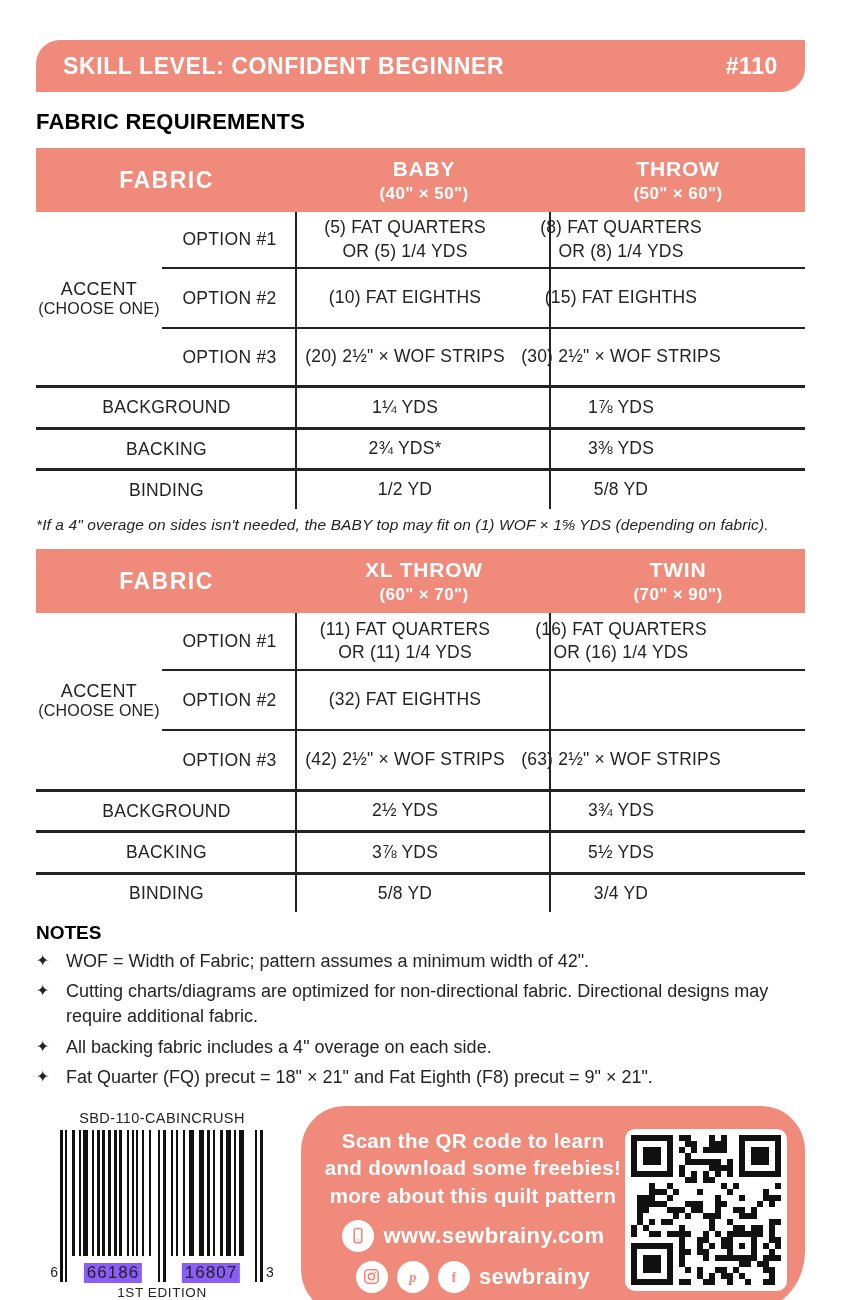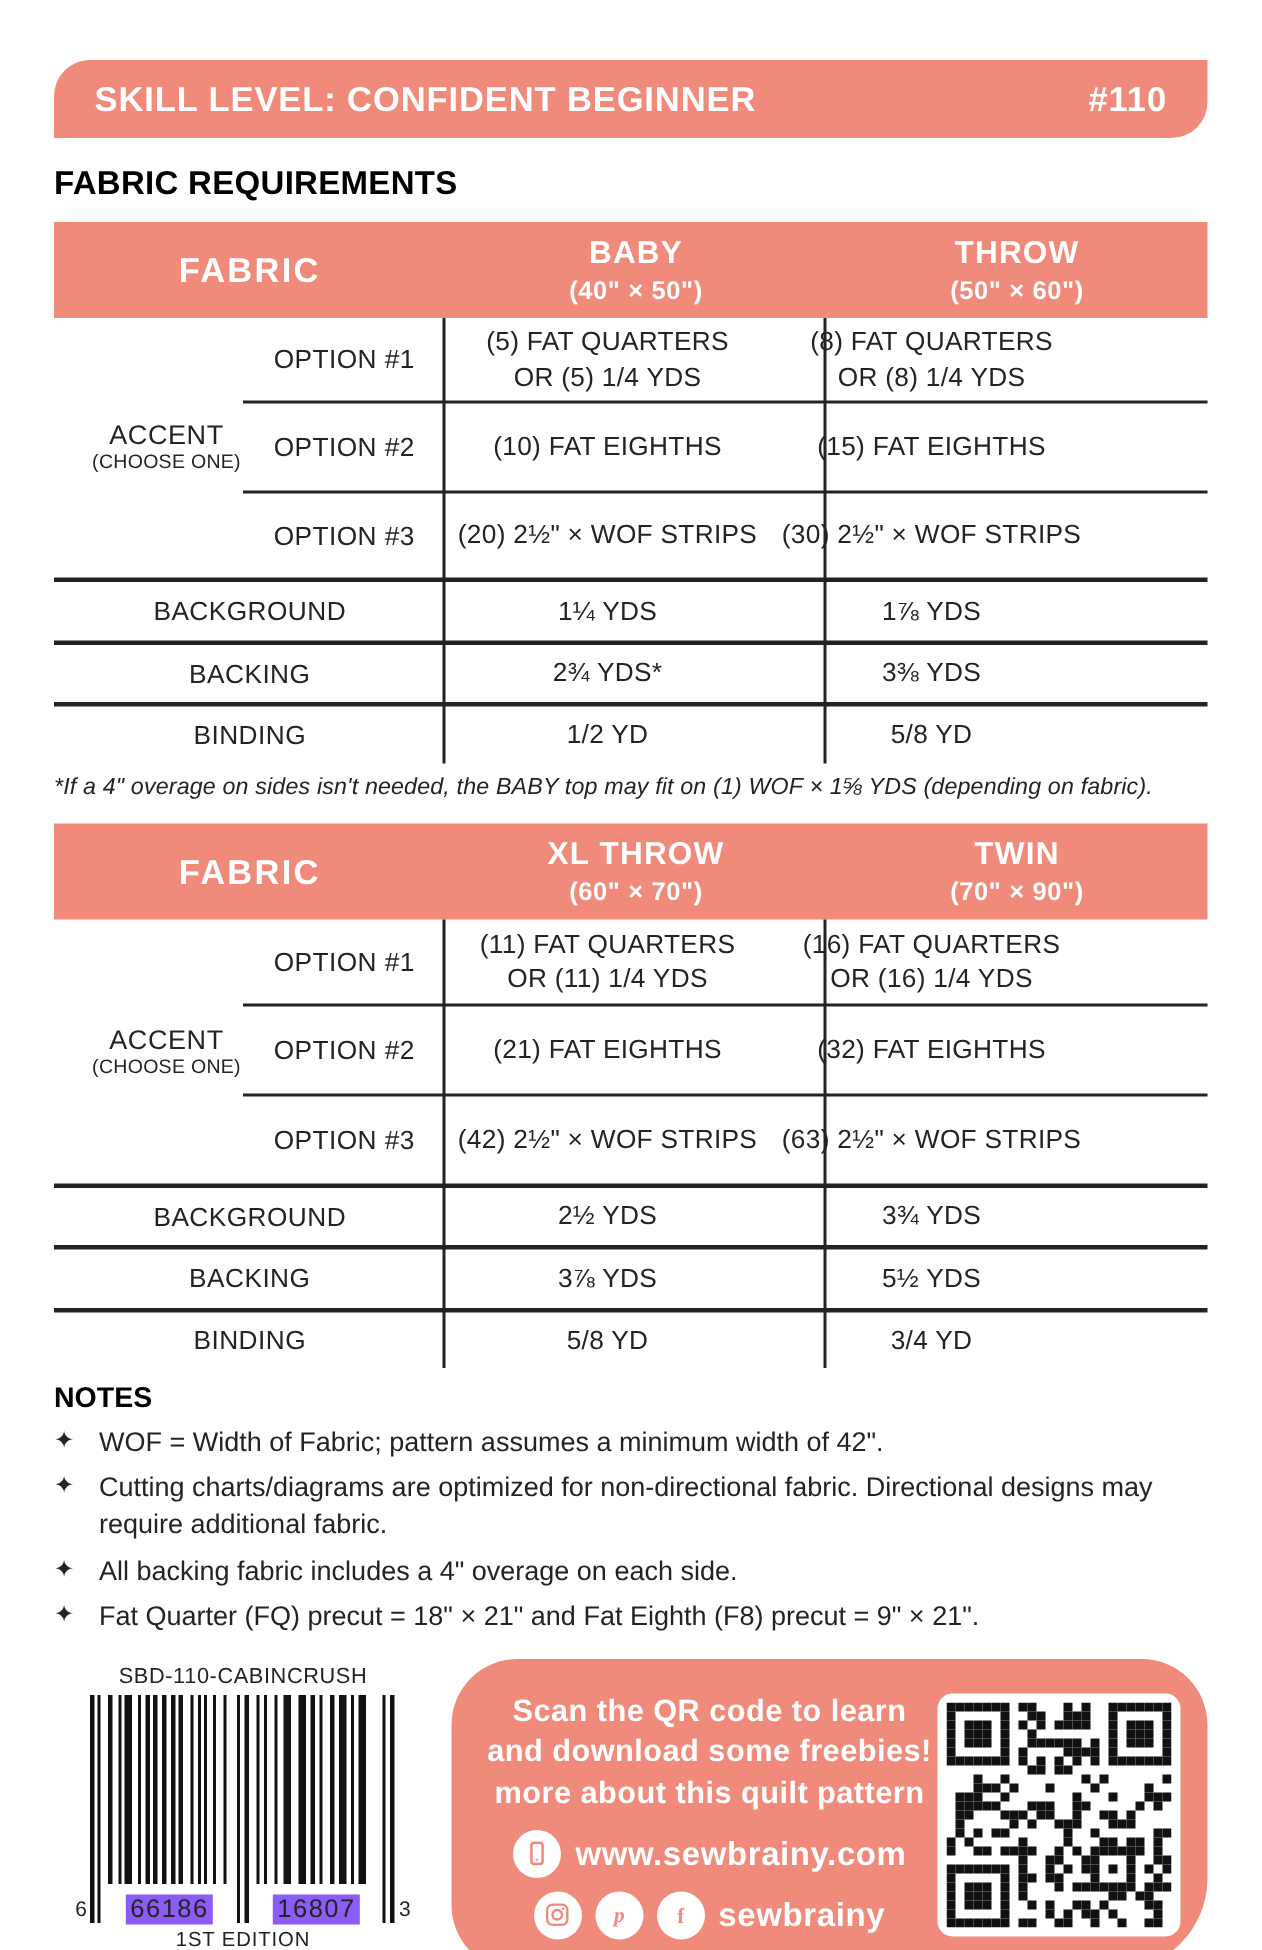--- a/index.html
+++ b/index.html
@@ -30,24 +30,24 @@
   .tbody{position:relative;font-size:17.5px;}
   .vline{position:absolute;top:0;bottom:0;width:2px;background:var(--ink);}
   .v1{left:259px;}
   .v2{left:513px;}
   .trow{display:flex;align-items:center;text-align:center;}
   .lab{width:261px;letter-spacing:.3px;}
   .opt .lab{padding-left:126px;}
   .cell{width:216px;display:flex;flex-direction:column;justify-content:center;line-height:1.32;letter-spacing:.2px;}
   .opt-sep{height:2px;background:var(--ink);margin-left:126px;}
   .full-sep{height:3px;background:var(--ink);}
-  .accent{position:absolute;left:12px;top:0;width:126px;display:flex;flex-direction:column;
+  .accent{position:absolute;left:0;top:0;width:126px;display:flex;flex-direction:column;
     align-items:center;justify-content:center;line-height:1.1;text-align:center;}
   .accent-big{font-size:18px;letter-spacing:.4px;}
-  .accent-small{font-size:13px;letter-spacing:.2px;}
+  .accent-small{font-size:16px;letter-spacing:.2px;}
 
   .footnote{font-style:italic;font-size:15.5px;margin:7px 0 15px 0;letter-spacing:.1px;}
 
   
   .notes{margin-top:10px;}
   .notes-title{font-size:19px;font-weight:bold;margin:0 0 3px 0;color:#000;}
   .note-item{display:flex;font-size:18px;line-height:1.4;margin:5px 0;}
   .note-bullet{width:30px;flex:none;font-size:16px;padding-top:1px;}
   .note-text{flex:1;}
 
@@ -208,23 +208,20 @@
           </div>
           <div class="cell">
             <div>(16) FAT QUARTERS</div>
             <div>OR (16) 1/4 YDS</div>
           </div>
         </div>
         <div class="opt-sep"></div>
 
         <div class="trow opt" style="height:58px;">
           <div class="lab">OPTION #2</div>
-          <div class="cell">
-              <div>(21) FAT EIGHTHS</div>
-            </div>
           <div class="cell">
               <div>(32) FAT EIGHTHS</div>
             </div>
         </div>
         <div class="opt-sep"></div>
 
         <div class="trow opt" style="height:58px;">
           <div class="lab">OPTION #3</div>
           <div class="cell">
               <div>(42) 2½" × WOF STRIPS</div>

